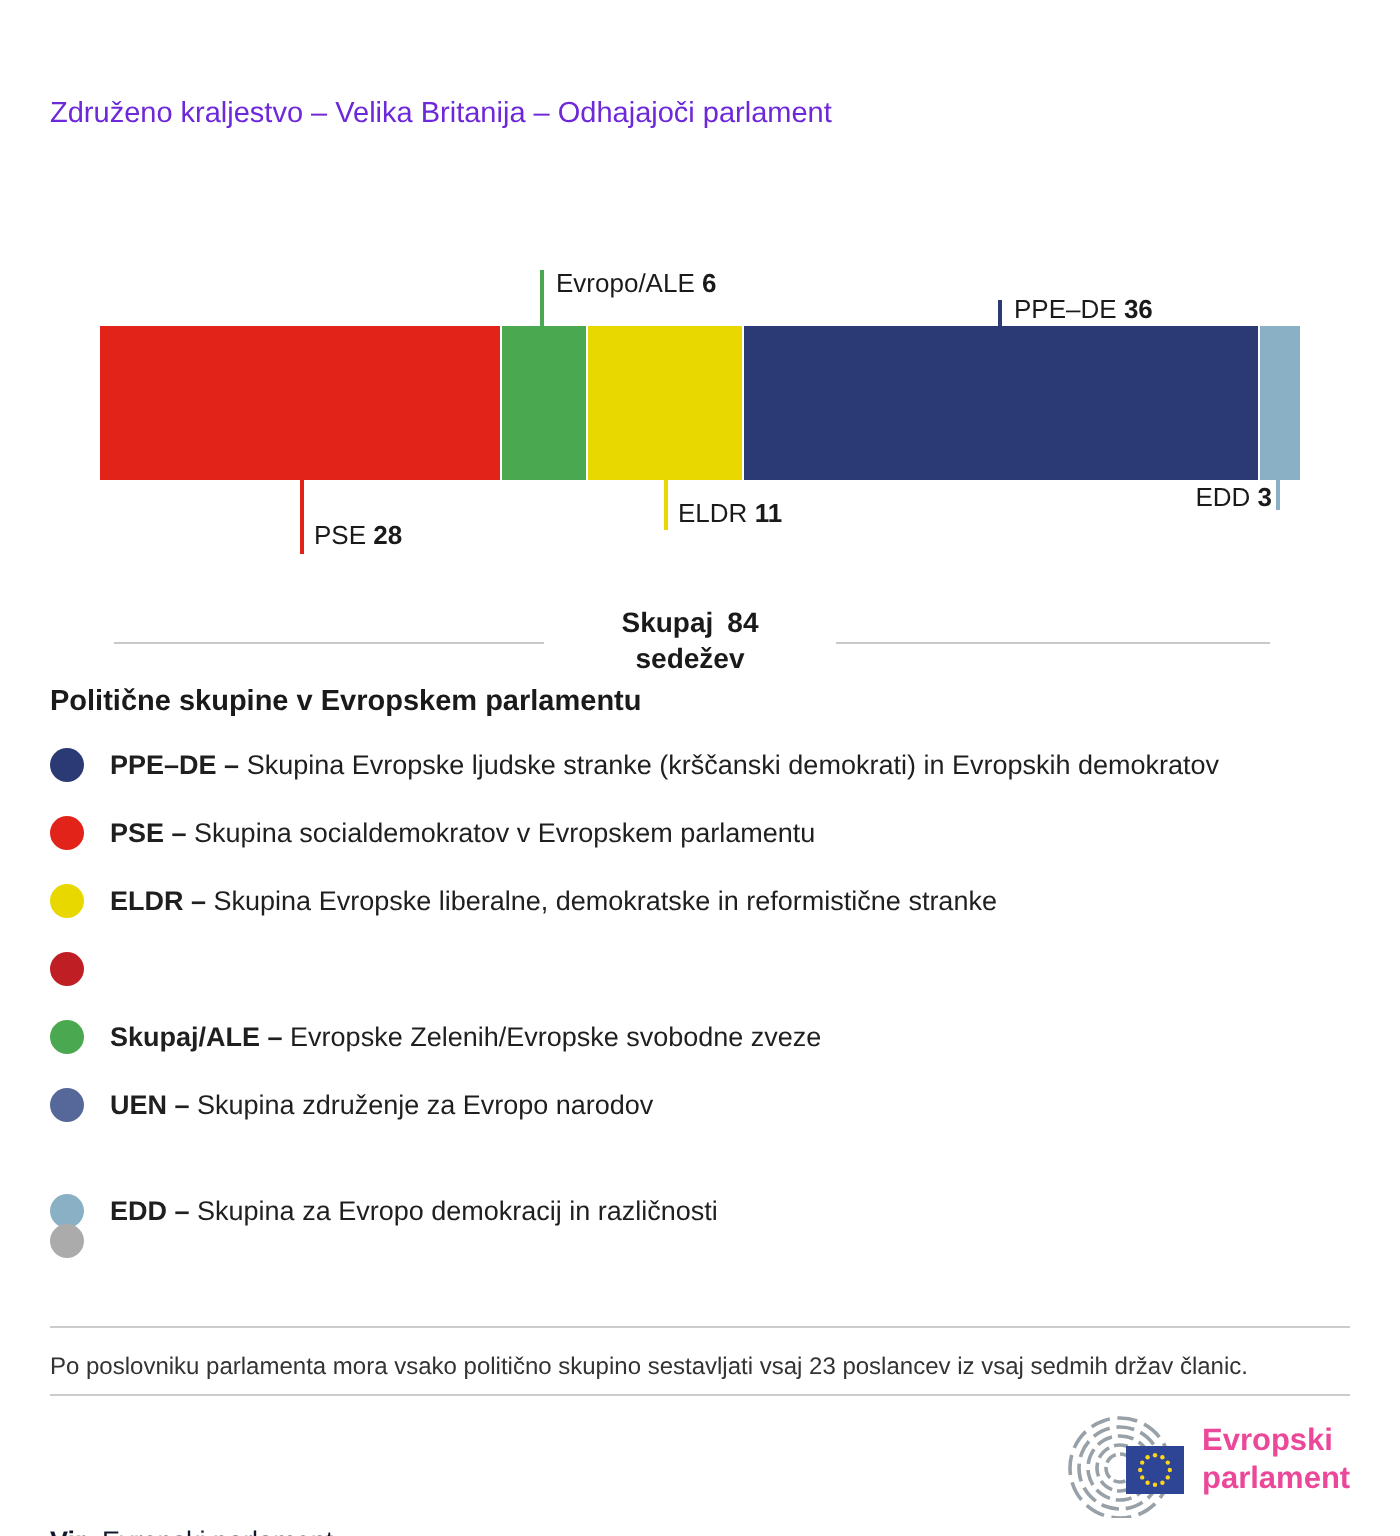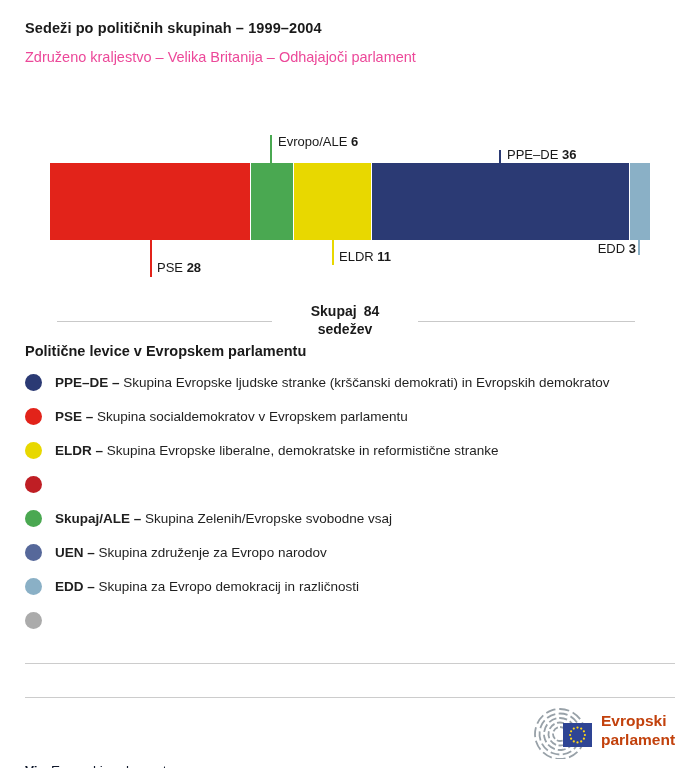--- a/index.html
+++ b/index.html
@@ -1,20 +1,20 @@
 <!DOCTYPE html>
 <html><head>
 <meta charset="utf-8">
 <style>
   html,body{margin:0;padding:0;background:#ffffff;}
   body{font-family:"Liberation Sans","DejaVu Sans",sans-serif;color:#1a1a1a;}
   #page{position:relative;width:700px;height:768px;background:#fff;overflow:hidden;}
 
   .title{position:absolute;left:25px;top:20px;font-size:14.5px;font-weight:700;color:#1a1a1a;letter-spacing:.1px;}
-  .subtitle{position:absolute;left:25px;top:49px;font-size:14.5px;font-weight:400;color:#ec4899;}
+  .subtitle{position:absolute;left:25px;top:49px;font-size:14.5px;font-weight:400;color:#6d28d9;}
 
   
   #bar{position:absolute;left:50px;top:163px;width:600px;height:77px;}
   .seg{position:absolute;top:0;height:77px;}
 
   
   .tick{position:absolute;width:2px;}
   .callout{position:absolute;font-size:13px;color:#1a1a1a;white-space:nowrap;}
   .callout b{font-weight:700;}
   #tick-verts{left:270px;top:135px;height:28px;}
@@ -44,28 +44,27 @@
   .legend-text b{font-weight:700;}
 
   
   .rule{position:absolute;left:25px;width:650px;height:1px;background:#cccccc;}
   #rule-1{top:663px;} #rule-2{top:697px;}
   #note{position:absolute;left:25px;top:676px;font-size:12px;color:#333333;}
   #source{position:absolute;left:25px;top:735px;font-size:13.5px;color:#0f172a;margin-top:28px;}
   #source b{font-weight:700;}
   #logo{position:absolute;left:526px;top:705px;width:70px;height:54px;}
   #logo-text{position:absolute;left:601px;top:711px;font-size:15.5px;font-weight:700;
-             color:#c2410c;line-height:19px;}
+             color:#ec4899;line-height:19px;}
 </style>
 </head>
 <body>
 
 <div id="page">
 
-  <div class="title">Sedeži po političnih skupinah – 1999–2004</div>
   <div class="subtitle">Združeno kraljestvo – Velika Britanija – Odhajajoči parlament</div>
 
   <div id="bar">
     <div class="seg" style="left: 0px; width: 200px; background: rgb(226, 35, 26);"></div>
     <div class="seg" style="left: 201px; width: 42px; background: rgb(74, 168, 81);"></div>
     <div class="seg" style="left: 244px; width: 77px; background: rgb(232, 216, 0);"></div>
     <div class="seg" style="left: 322px; width: 257px; background: rgb(43, 58, 116);"></div>
     <div class="seg" style="left: 580px; width: 20px; background: rgb(138, 176, 198);"></div>
   </div>
 
@@ -84,54 +83,55 @@
   <div class="tick" id="tick-edd" style="background: rgb(138, 176, 198);"></div>
   <div class="callout" id="lbl-edd"><span>EDD</span>&nbsp;<b>3</b></div>
 
   <div class="total-line" id="total-line-left"></div>
   <div class="total-line" id="total-line-right"></div>
   <div id="total-text">
     <span>Skupaj</span><span class="gap"></span><span>84</span><br>
     <span>sedežev</span>
   </div>
 
-  <div id="legend-title">Politične levice v Evropskem parlamentu</div>
+  <div id="legend-title">Politične skupine v Evropskem parlamentu</div>
 
   <div class="legend-row" style="top:373px">
     <span class="dot" style="background: rgb(43, 58, 116);"></span>
     <span class="legend-text"><b>PPE–DE –</b> <span>Skupina Evropske ljudske stranke (krščanski demokrati) in Evropskih demokratov</span></span>
   </div>
   <div class="legend-row" style="top:407px">
     <span class="dot" style="background: rgb(226, 35, 26);"></span>
     <span class="legend-text"><b>PSE –</b> <span>Skupina socialdemokratov v Evropskem parlamentu</span></span>
   </div>
   <div class="legend-row" style="top:441px">
     <span class="dot" style="background: rgb(232, 216, 0);"></span>
     <span class="legend-text"><b>ELDR –</b> <span>Skupina Evropske liberalne, demokratske in reformistične stranke</span></span>
   </div>
   <div class="legend-row" style="top:475px">
     <span class="dot" style="background: rgb(191, 30, 36);"></span>
   </div>
   <div class="legend-row" style="top:509px">
     <span class="dot" style="background: rgb(74, 168, 81);"></span>
-    <span class="legend-text"><b>Skupaj/ALE –</b> <span>Skupina Zelenih/Evropske svobodne vsaj</span></span>
+    <span class="legend-text"><b>Skupaj/ALE –</b> <span>Evropske Zelenih/Evropske svobodne zveze</span></span>
   </div>
   <div class="legend-row" style="top:543px">
     <span class="dot" style="background: rgb(86, 104, 154);"></span>
     <span class="legend-text"><b>UEN –</b> <span>Skupina združenje za Evropo narodov</span></span>
   </div>
-  <div class="legend-row" style="top:577px">
+  <div class="legend-row" style="top:596px">
     <span class="dot" style="background: rgb(138, 176, 198);"></span>
     <span class="legend-text"><b>EDD –</b> <span>Skupina za Evropo demokracij in različnosti</span></span>
   </div>
   <div class="legend-row" style="top:611px">
     <span class="dot" style="background: rgb(171, 171, 171);"></span>
   </div>
 
   <div class="rule" id="rule-1"></div>
+  <div id="note">Po poslovniku parlamenta mora vsako politično skupino sestavljati vsaj 23 poslancev iz vsaj sedmih držav članic.</div>
   <div class="rule" id="rule-2"></div>
 
   <div id="source"><b>Vir:</b> <span>Evropski parlament</span></div>
 
   <svg id="logo" viewBox="0 0 70 54" xmlns="http://www.w3.org/2000/svg">
     <g fill="none" stroke="#98a1a8" stroke-width="1.8">
       <circle cx="34" cy="29" r="7" stroke-dasharray="6 2.2"></circle>
       <circle cx="34" cy="29" r="11.5" stroke-dasharray="7 2.6" transform="rotate(14 34 29)"></circle>
       <circle cx="34" cy="29" r="16" stroke-dasharray="8 3" transform="rotate(-10 34 29)"></circle>
       <circle cx="34" cy="29" r="20.5" stroke-dasharray="9 3.4" transform="rotate(22 34 29)"></circle>

